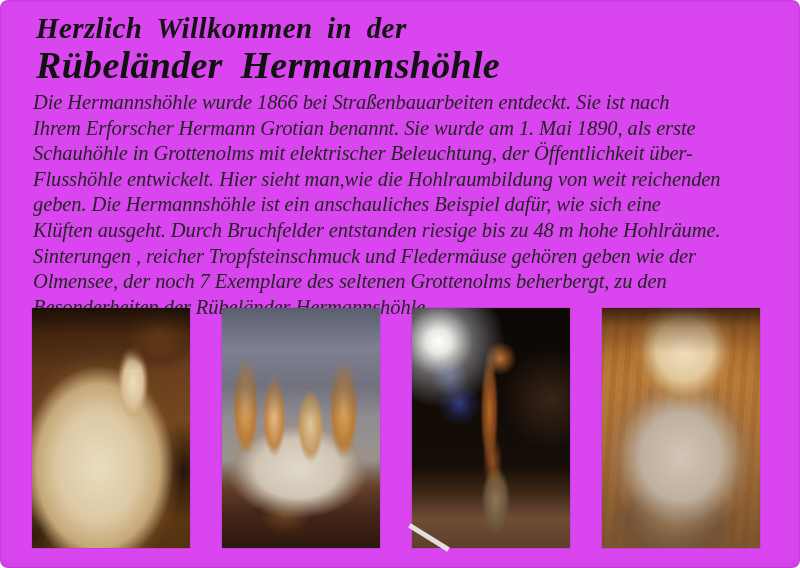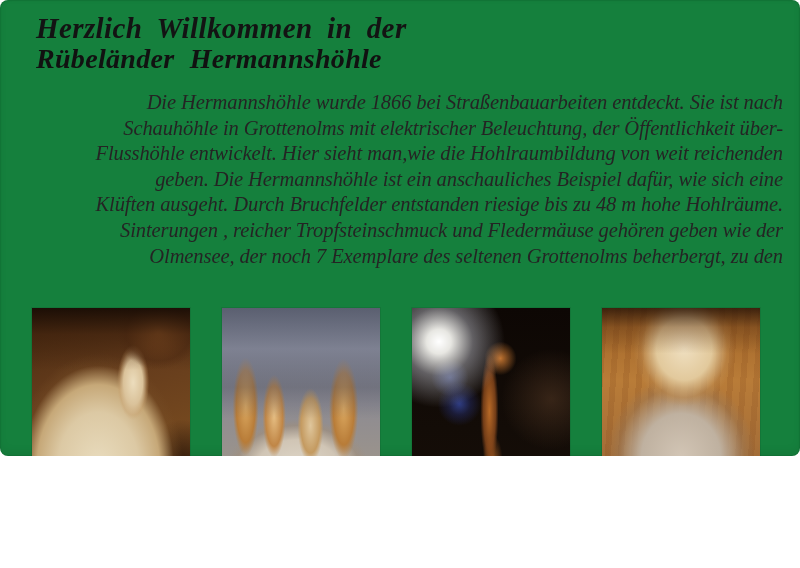--- a/index.html
+++ b/index.html
@@ -1,45 +1,45 @@
 <!DOCTYPE html>
 <html><head>
 <meta charset="utf-8">
 <style>
   html,body { margin:0; padding:0; background:#ffffff; }
   .page {
     position: relative;
-    width: 800px; height: 456px;
-    background: #15803d;
+    width: 800px; height: 568px;
+    background: #d946ef;
     overflow: hidden;
     font-family: "Liberation Serif", serif;
     border-radius: 8px;
     box-shadow: inset 0 0 0 1px rgba(0,0,0,0.06),
                 inset 0 -5px 9px rgba(0,0,0,0.06),
                 inset 0 2px 3px rgba(0,0,0,0.03);
   }
   .title1 {
     position: absolute; left: 36px; top: 12px; margin: 0;
     font-size: 29px; font-weight: bold; font-style: italic;
     color: #131313; letter-spacing: 0.4px; word-spacing: 7px;
     white-space: nowrap;
   }
   .title2 {
     position: absolute; left: 36px; top: 43px; margin: 0;
-    font-size: 28px; font-weight: bold; font-style: italic;
+    font-size: 38px; font-weight: bold; font-style: italic;
     color: #111111; letter-spacing: 0.3px; word-spacing: 8px;
     white-space: nowrap;
   }
   .bodytext {
     position: absolute; left: 33px; top: 90px; width: 750px;
     font-size: 20.5px; line-height: 25.6px;
     font-style: italic; color: #242424;
     letter-spacing: -0.1px;
   }
-  .body-line { white-space: nowrap; text-align: right; }
+  .body-line { white-space: nowrap; }
   .photos {
     position: absolute; left: 32px; top: 308px;
     display: flex; gap: 32px;
   }
   .photo {
     width: 158px; height: 240px;
     position: relative;
     box-shadow: 0 0 0 1px rgba(0,0,0,0.08);
   }
   
@@ -101,26 +101,28 @@
 
 <div class="page">
 
   <h1 class="title1">Herzlich Willkommen in der</h1>
 
   <h2 class="title2">Rübeländer Hermannshöhle</h2>
 
   <div class="bodytext">
 
   <div class="body-line">Die Hermannshöhle wurde 1866 bei Straßenbauarbeiten entdeckt. Sie ist nach</div>
+      <div class="body-line">Ihrem Erforscher Hermann Grotian benannt. Sie wurde am 1. Mai 1890, als erste</div>
       <div class="body-line">Schauhöhle in Grottenolms mit elektrischer Beleuchtung, der Öffentlichkeit über-</div>
       <div class="body-line">Flusshöhle entwickelt. Hier sieht man,wie die Hohlraumbildung von weit reichenden</div>
       <div class="body-line">geben. Die Hermannshöhle ist ein anschauliches Beispiel dafür, wie sich eine</div>
       <div class="body-line">Klüften ausgeht. Durch Bruchfelder entstanden riesige bis zu 48 m hohe Hohlräume.</div>
       <div class="body-line">Sinterungen , reicher Tropfsteinschmuck und Fledermäuse gehören geben wie der</div>
       <div class="body-line">Olmensee, der noch 7 Exemplare des seltenen Grottenolms beherbergt, zu den</div>
+      <div class="body-line">Besonderheiten der Rübeländer Hermannshöhle.</div>
     </div>
 
   <div class="photos">
     <div class="photo p1" title="Large cream-coloured stalagmite formation in dark brown cave"></div>
     <div class="photo p2" title="Group of orange stalagmites standing on white sinter"></div>
     <div class="photo p3" title="Cave bear skeleton in dark chamber with bright light flare"></div>
     <div class="photo p4" title="Amber flowstone cascade with grey sinter cone"></div>
   </div>
 
 </div>

